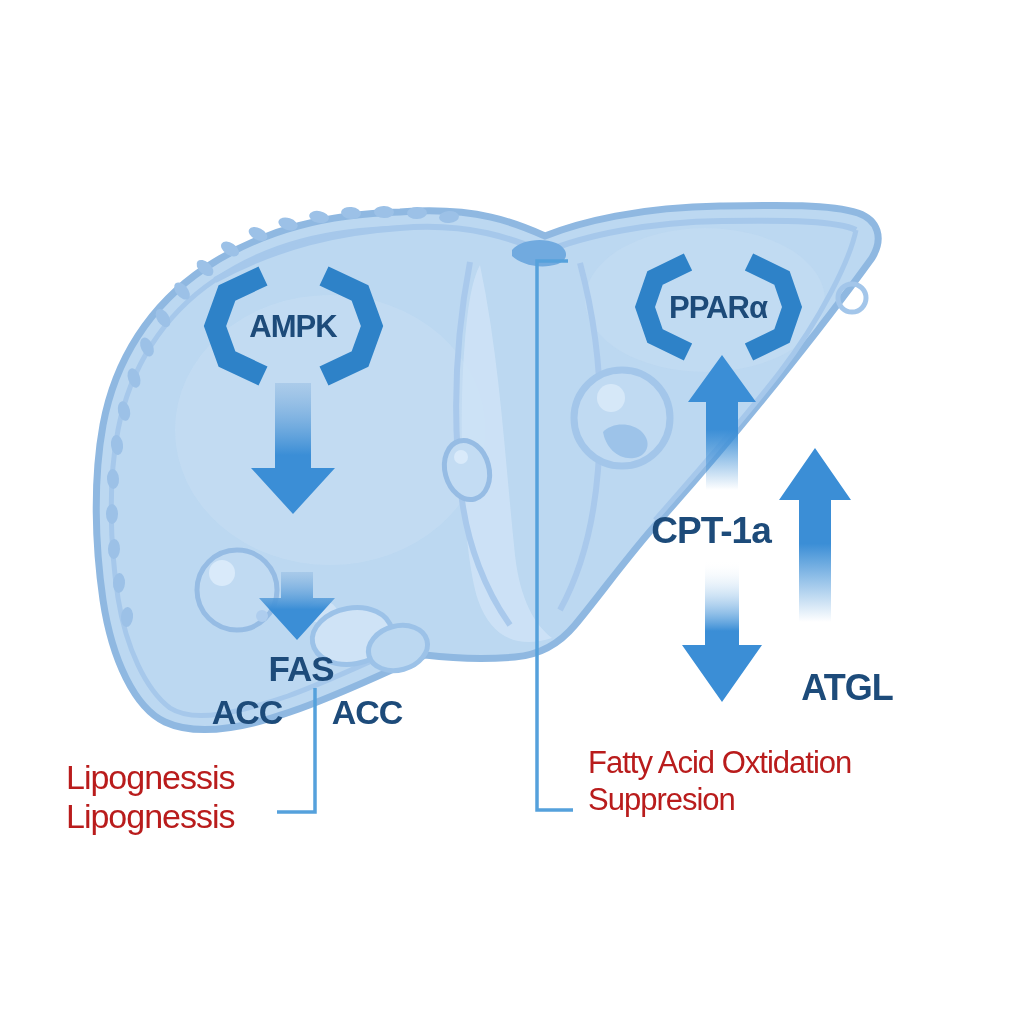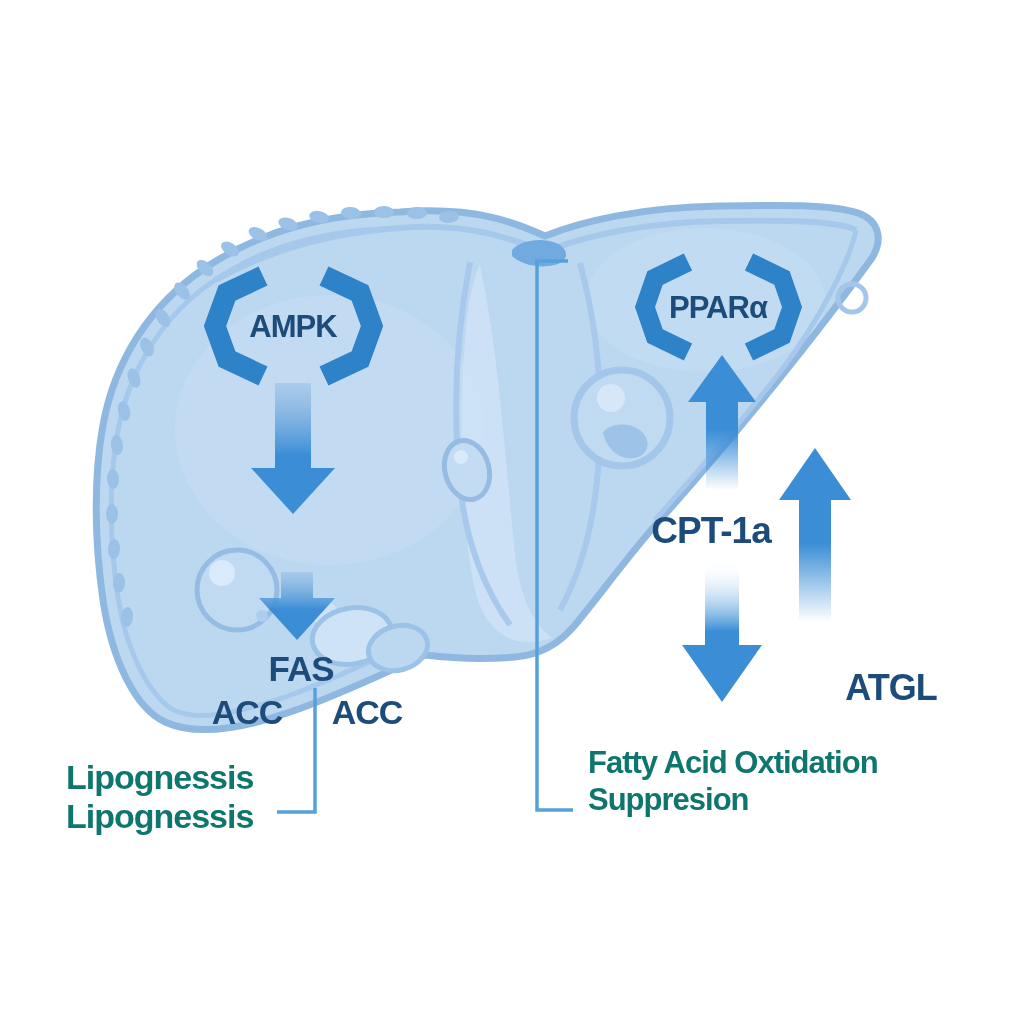--- a/index.html
+++ b/index.html
@@ -15,35 +15,35 @@
     position:absolute;
     font-weight:700;
     color:#1d4b7a;
     letter-spacing:-1px;
     white-space:nowrap;
     transform:translate(-50%,-50%);
     line-height:1;
   }
   .block{
     position:absolute;
-    font-weight:700;
-    color:#0f766e;
+    font-weight:400;
+    color:#b91c1c;
     letter-spacing:-1px;
     white-space:nowrap;
     line-height:1;
   }
   .block .line{line-height:39px;}
   .lbl-ampk   {left:293px;top:326px;font-size:31px;}
   .lbl-srebp  {left:297px;top:547px;font-size:35px;}
   .lbl-fas    {left:301px;top:668px;font-size:35px;}
   .lbl-accl   {left:247px;top:712px;font-size:34px;}
   .lbl-accr   {left:367px;top:712px;font-size:34px;}
   .lbl-ppar   {left:718px;top:307px;font-size:31px;text-align:right;}
   .lbl-cpt    {left:711px;top:530px;font-size:37px;text-align:right;}
-  .lbl-atgl   {left:891px;top:688px;font-size:36px;}
+  .lbl-atgl   {left:847px;top:688px;font-size:36px;}
   .blk-lipo   {left:66px;top:758px;font-size:34px;}
   .blk-fao    {left:588px;top:744px;font-size:31px;}
   .blk-fao .line{line-height:37px;}
 </style>
 </head>
 <body>
 
 <div id="stage">
 
   <svg id="art" viewBox="0 0 1024 1024" aria-hidden="true">

